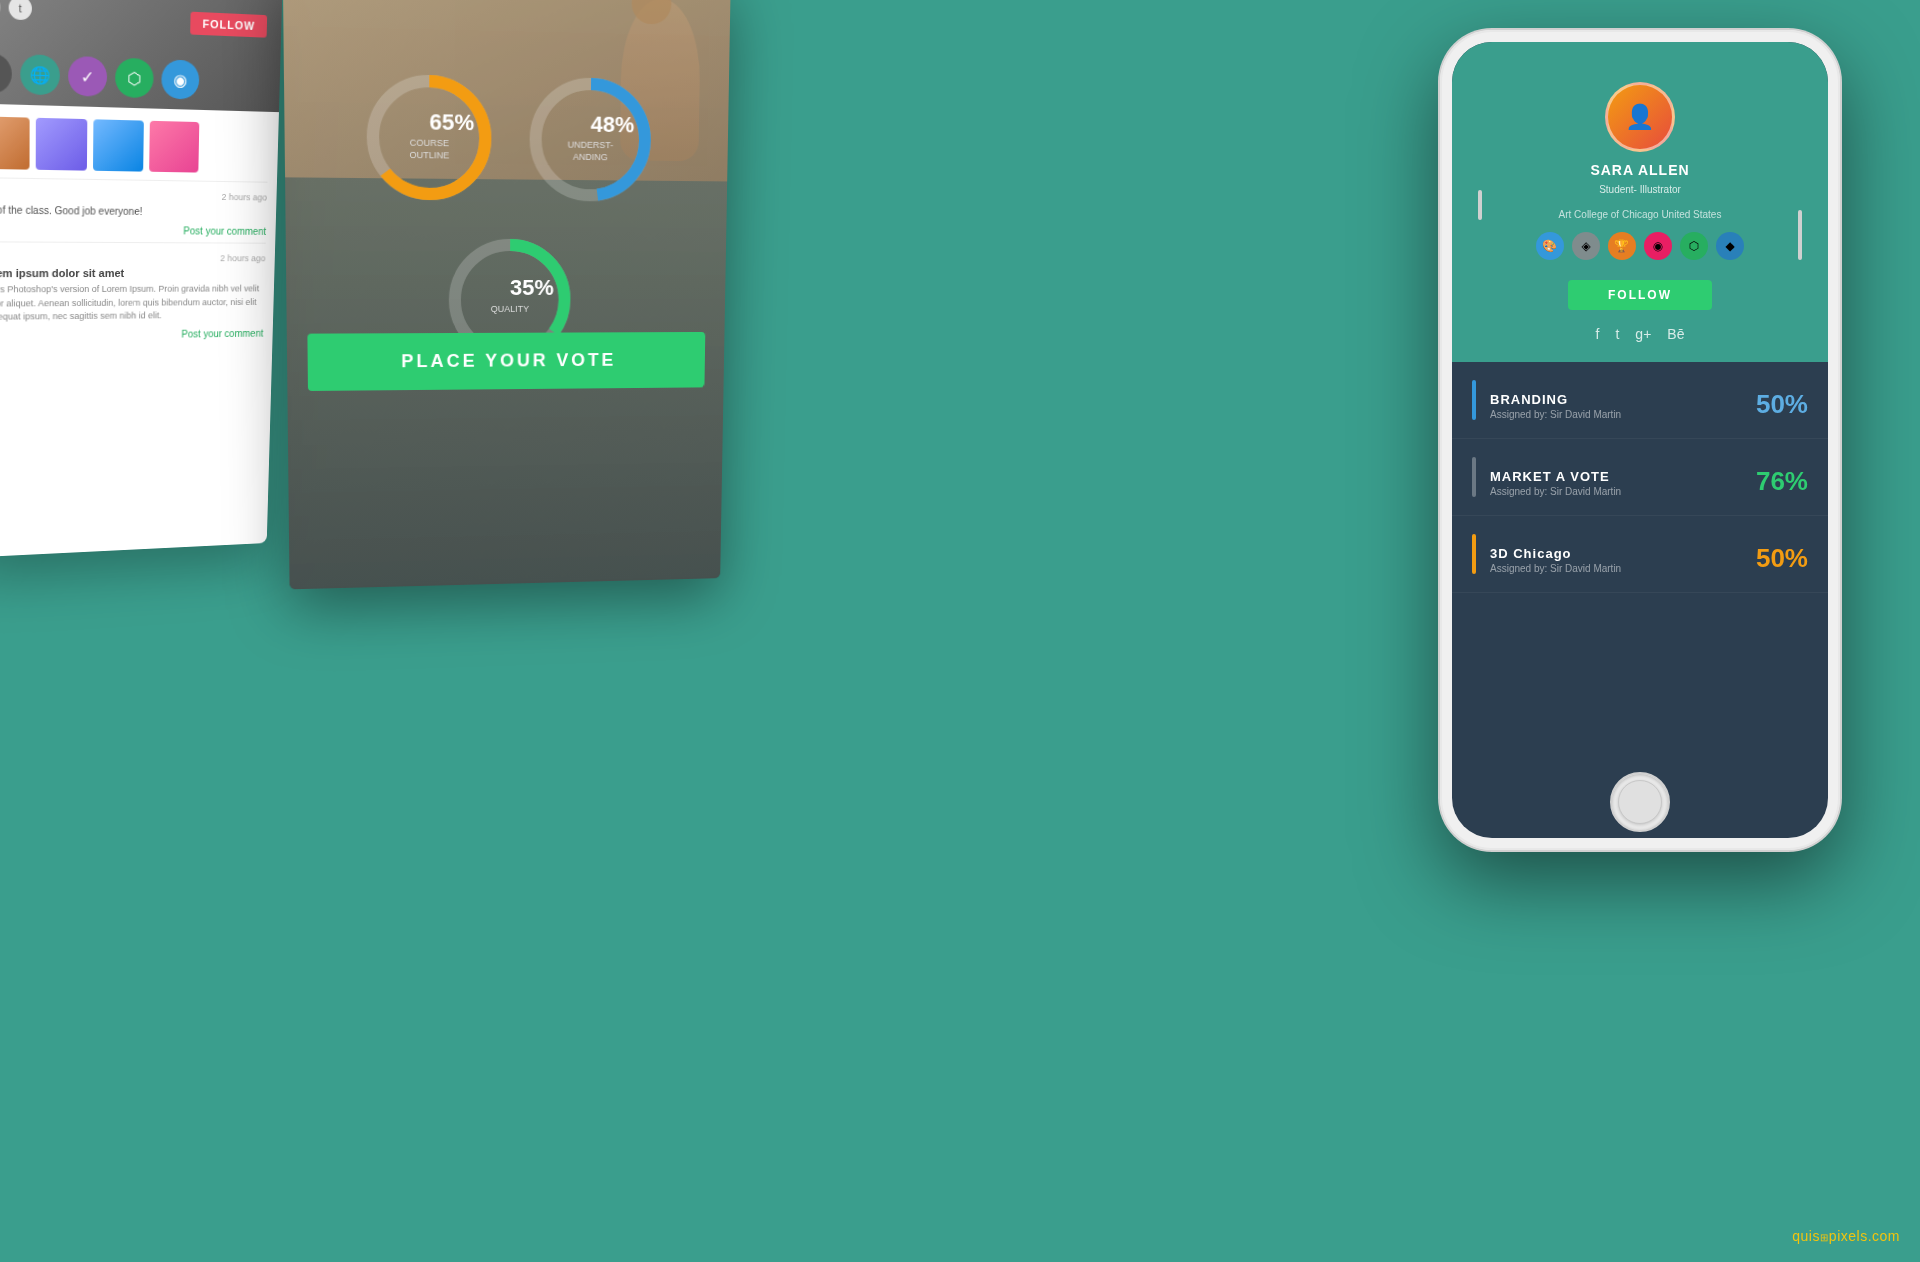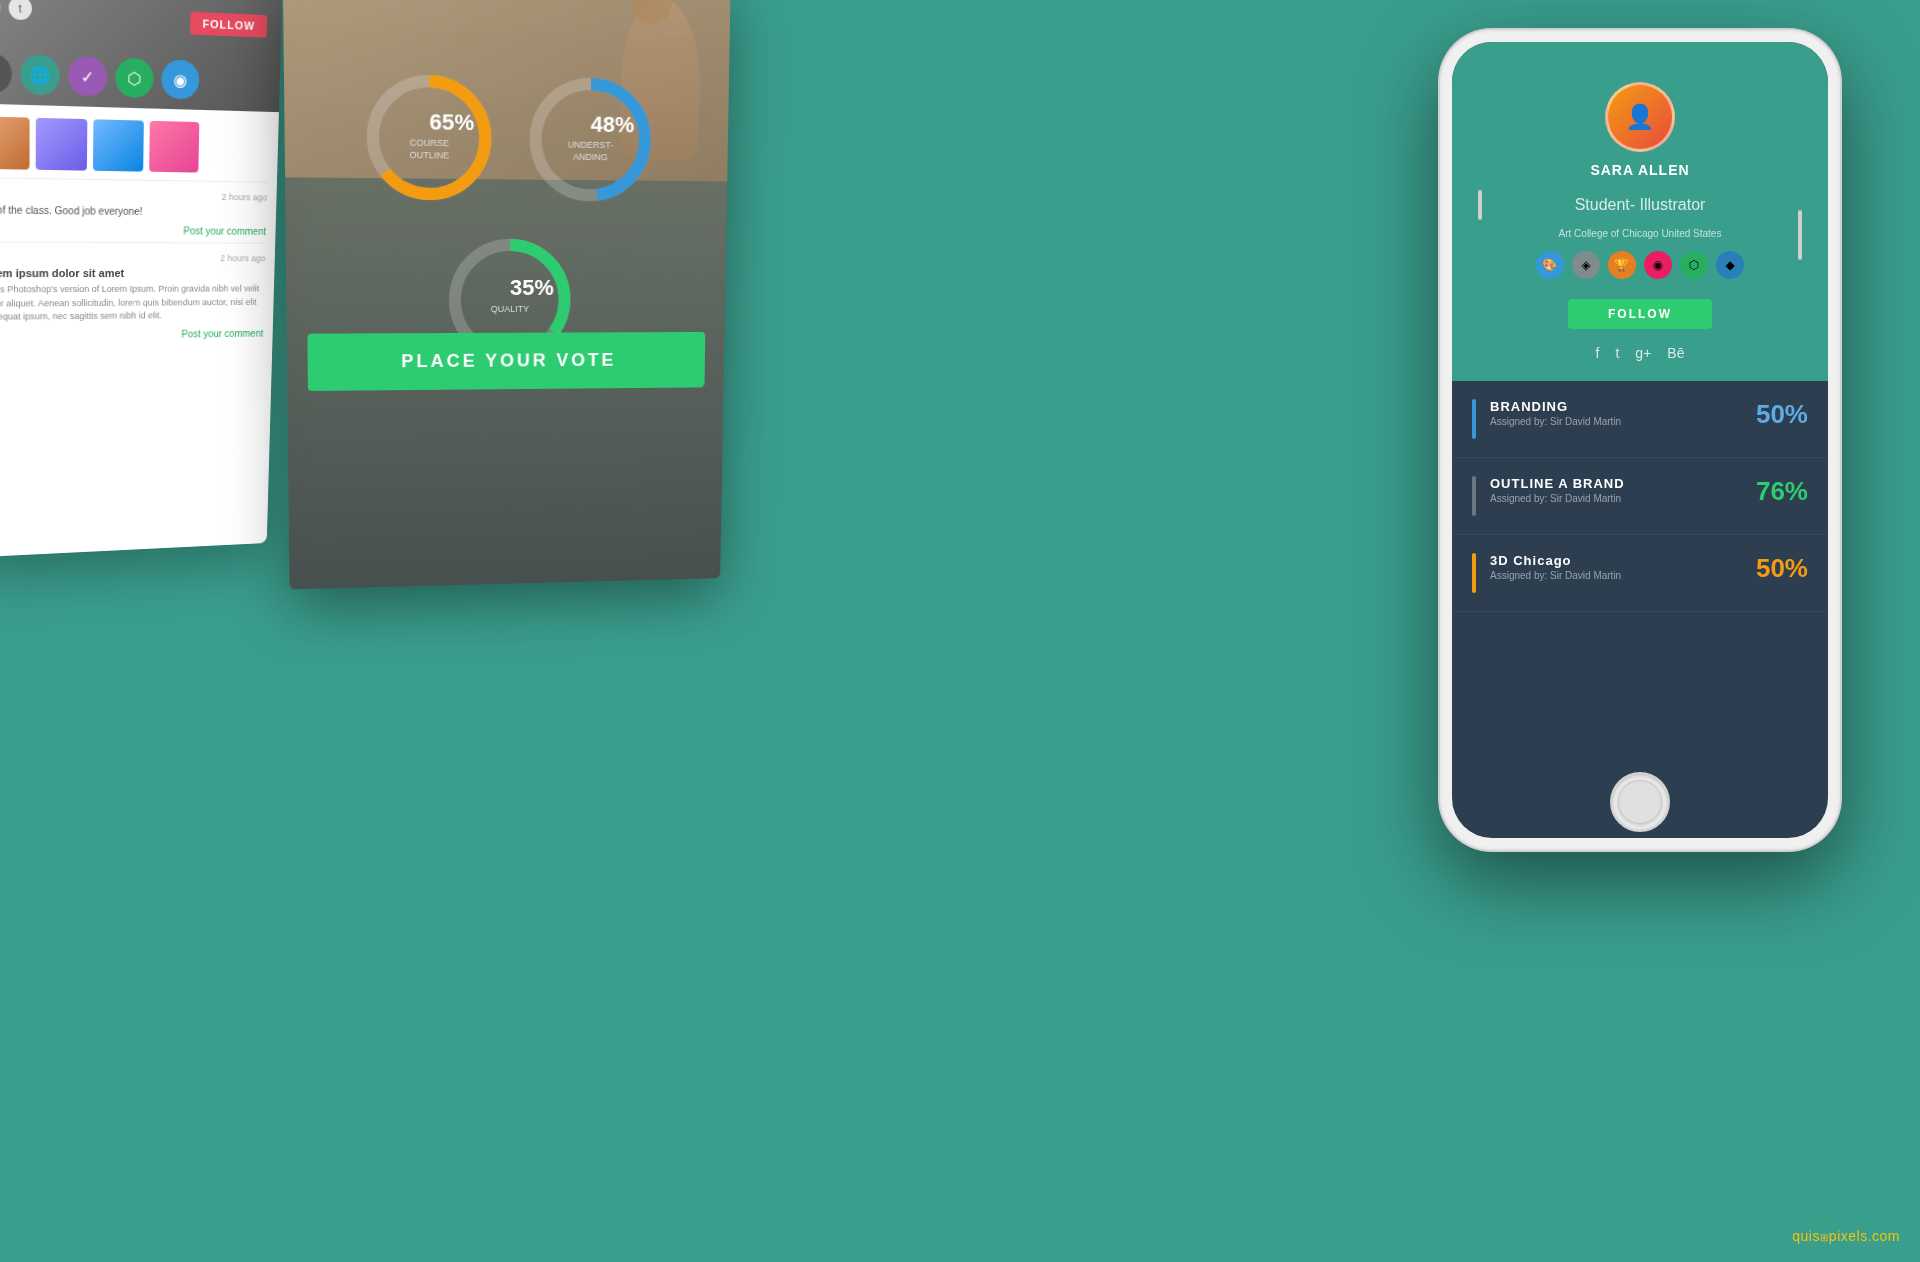--- a/index.html
+++ b/index.html
@@ -296,22 +296,22 @@
 
     .phone-name {
       color: #fff;
       font-size: 14px;
       font-weight: bold;
       letter-spacing: 1px;
     }
 
     .phone-title {
       color: rgba(255,255,255,0.8);
-      font-size: 16px;
-      margin-top: 18px;
+      font-size: 10px;
+      margin-top: 6px;
     }
 
     .phone-school {
       color: rgba(255,255,255,0.7);
       font-size: 10px;
       margin-top: 14px;
     }
 
     .phone-skill-icons {
       display: flex;
@@ -357,21 +357,21 @@
     }
 
     
     .phone-content-area {
       background: #2c3e50;
       padding: 0;
     }
 
     .phone-skill-row {
       display: flex;
-      align-items: flex-start;
+      align-items: flex-end;
       padding: 18px 20px;
       border-bottom: 1px solid rgba(255,255,255,0.05);
       position: relative;
     }
 
     .phone-skill-bar-indicator {
       width: 4px;
       height: 40px;
       border-radius: 2px;
       margin-right: 14px;
@@ -624,21 +624,21 @@
           <div class="phone-skill-info">
             <div class="phone-skill-name">BRANDING</div>
             <div class="phone-skill-assigned">Assigned by: Sir David Martin</div>
           </div>
           <div class="phone-skill-pct pct-blue">50%</div>
         </div>
 
         <div class="phone-skill-row">
           <div class="phone-skill-bar-indicator bar-white"></div>
           <div class="phone-skill-info">
-            <div class="phone-skill-name">OUTLINE A BRAND</div>
+            <div class="phone-skill-name">MARKET A VOTE</div>
             <div class="phone-skill-assigned">Assigned by: Sir David Martin</div>
           </div>
           <div class="phone-skill-pct pct-green">76%</div>
         </div>
 
         <div class="phone-skill-row">
           <div class="phone-skill-bar-indicator bar-yellow"></div>
           <div class="phone-skill-info">
             <div class="phone-skill-name">3D Chicago</div>
             <div class="phone-skill-assigned">Assigned by: Sir David Martin</div>

